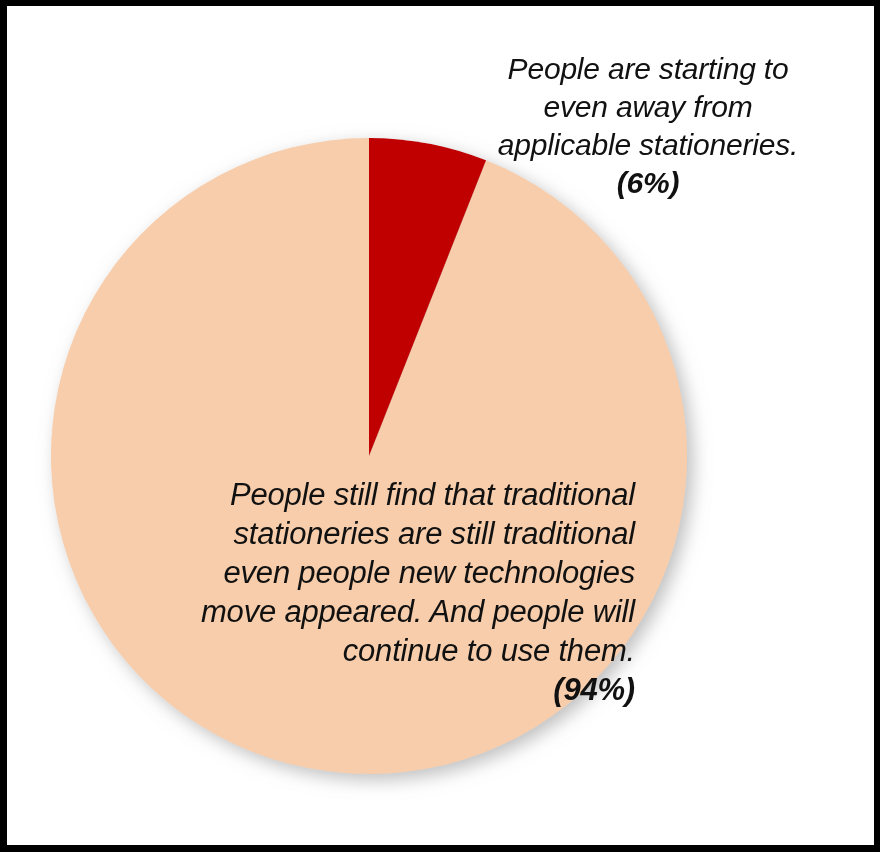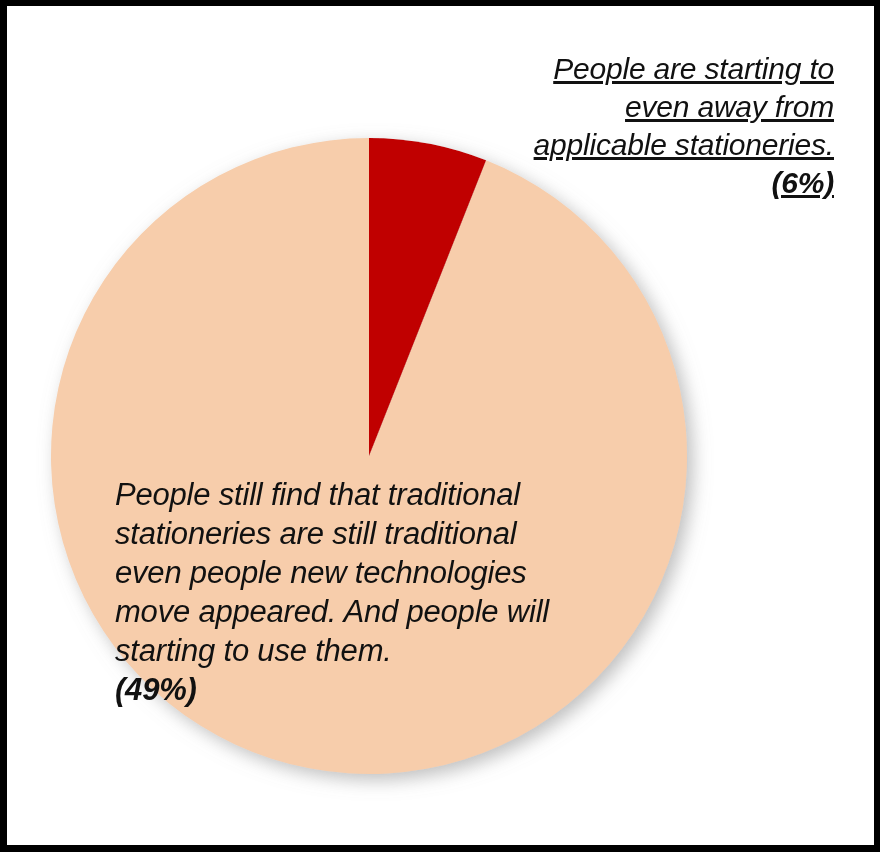--- a/index.html
+++ b/index.html
@@ -45,36 +45,35 @@
     height: 100%;
     overflow: visible;
   }
 
   
   #label-minority {
     position: absolute;
     left: 455px;
     top: 44px;
     width: 372px;
-    text-align: right;
+    text-align: center;
     font-style: italic;
     font-size: 30px;
     line-height: 38px;
     color: #111111;
     letter-spacing: -0.2px;
-    text-decoration: underline;
   }
 
   
   #label-majority {
     position: absolute;
     left: 108px;
     top: 469px;
     width: 520px;
-    text-align: left;
+    text-align: right;
     font-style: italic;
     font-size: 31px;
     line-height: 39px;
     color: #111111;
     letter-spacing: -0.2px;
   }
 
   .label-line {
     display: block;
     white-space: nowrap;
@@ -116,18 +115,18 @@
       <span class="label-line">even away from</span>
       <span class="label-line">applicable stationeries.</span>
       <span class="label-pct">(6%)</span>
     </div>
 
     <div id="label-majority">
       <span class="label-line">People still find that traditional</span>
       <span class="label-line">stationeries are still traditional</span>
       <span class="label-line">even people new technologies</span>
       <span class="label-line">move appeared. And people will</span>
-      <span class="label-line">starting to use them.</span>
-      <span class="label-pct">(49%)</span>
+      <span class="label-line">continue to use them.</span>
+      <span class="label-pct">(94%)</span>
     </div>
 
   </div>
 </div>
 
 </body></html>

